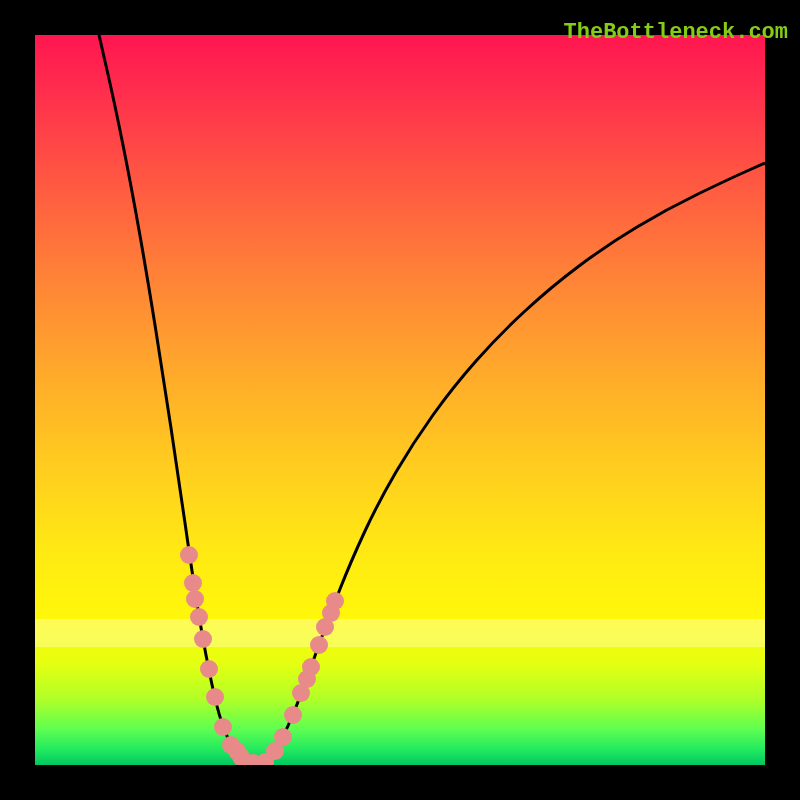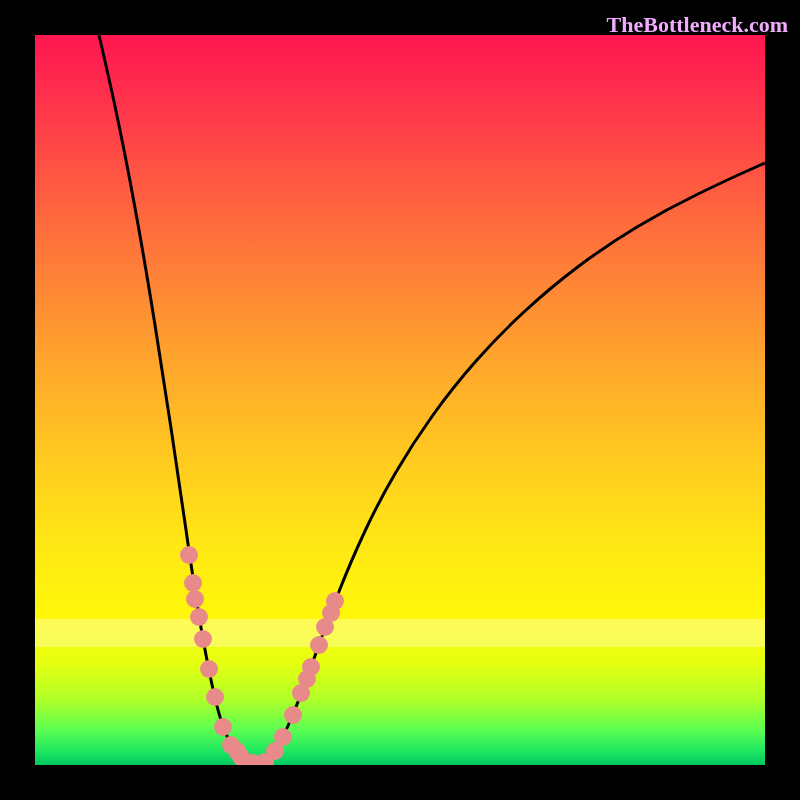--- a/index.html
+++ b/index.html
@@ -9,26 +9,26 @@
     }
     body {
       width: 800px;
       height: 800px;
       background: #000;
       position: relative;
       overflow: hidden;
     }
     .watermark {
       position: absolute;
-      top: 12px;
+      top: 20px;
       right: 12px;
-      font-family: Liberation Serif, serif;
+      font-family: Liberation Mono, monospace;
       font-size: 22px;
       font-weight: bold;
-      color: #f0abfc;
+      color: #84cc16;
       z-index: 10;
     }
     .plot-area {
       position: absolute;
       left: 35px;
       top: 35px;
       width: 730px;
       height: 730px;
       overflow: hidden;
     }

